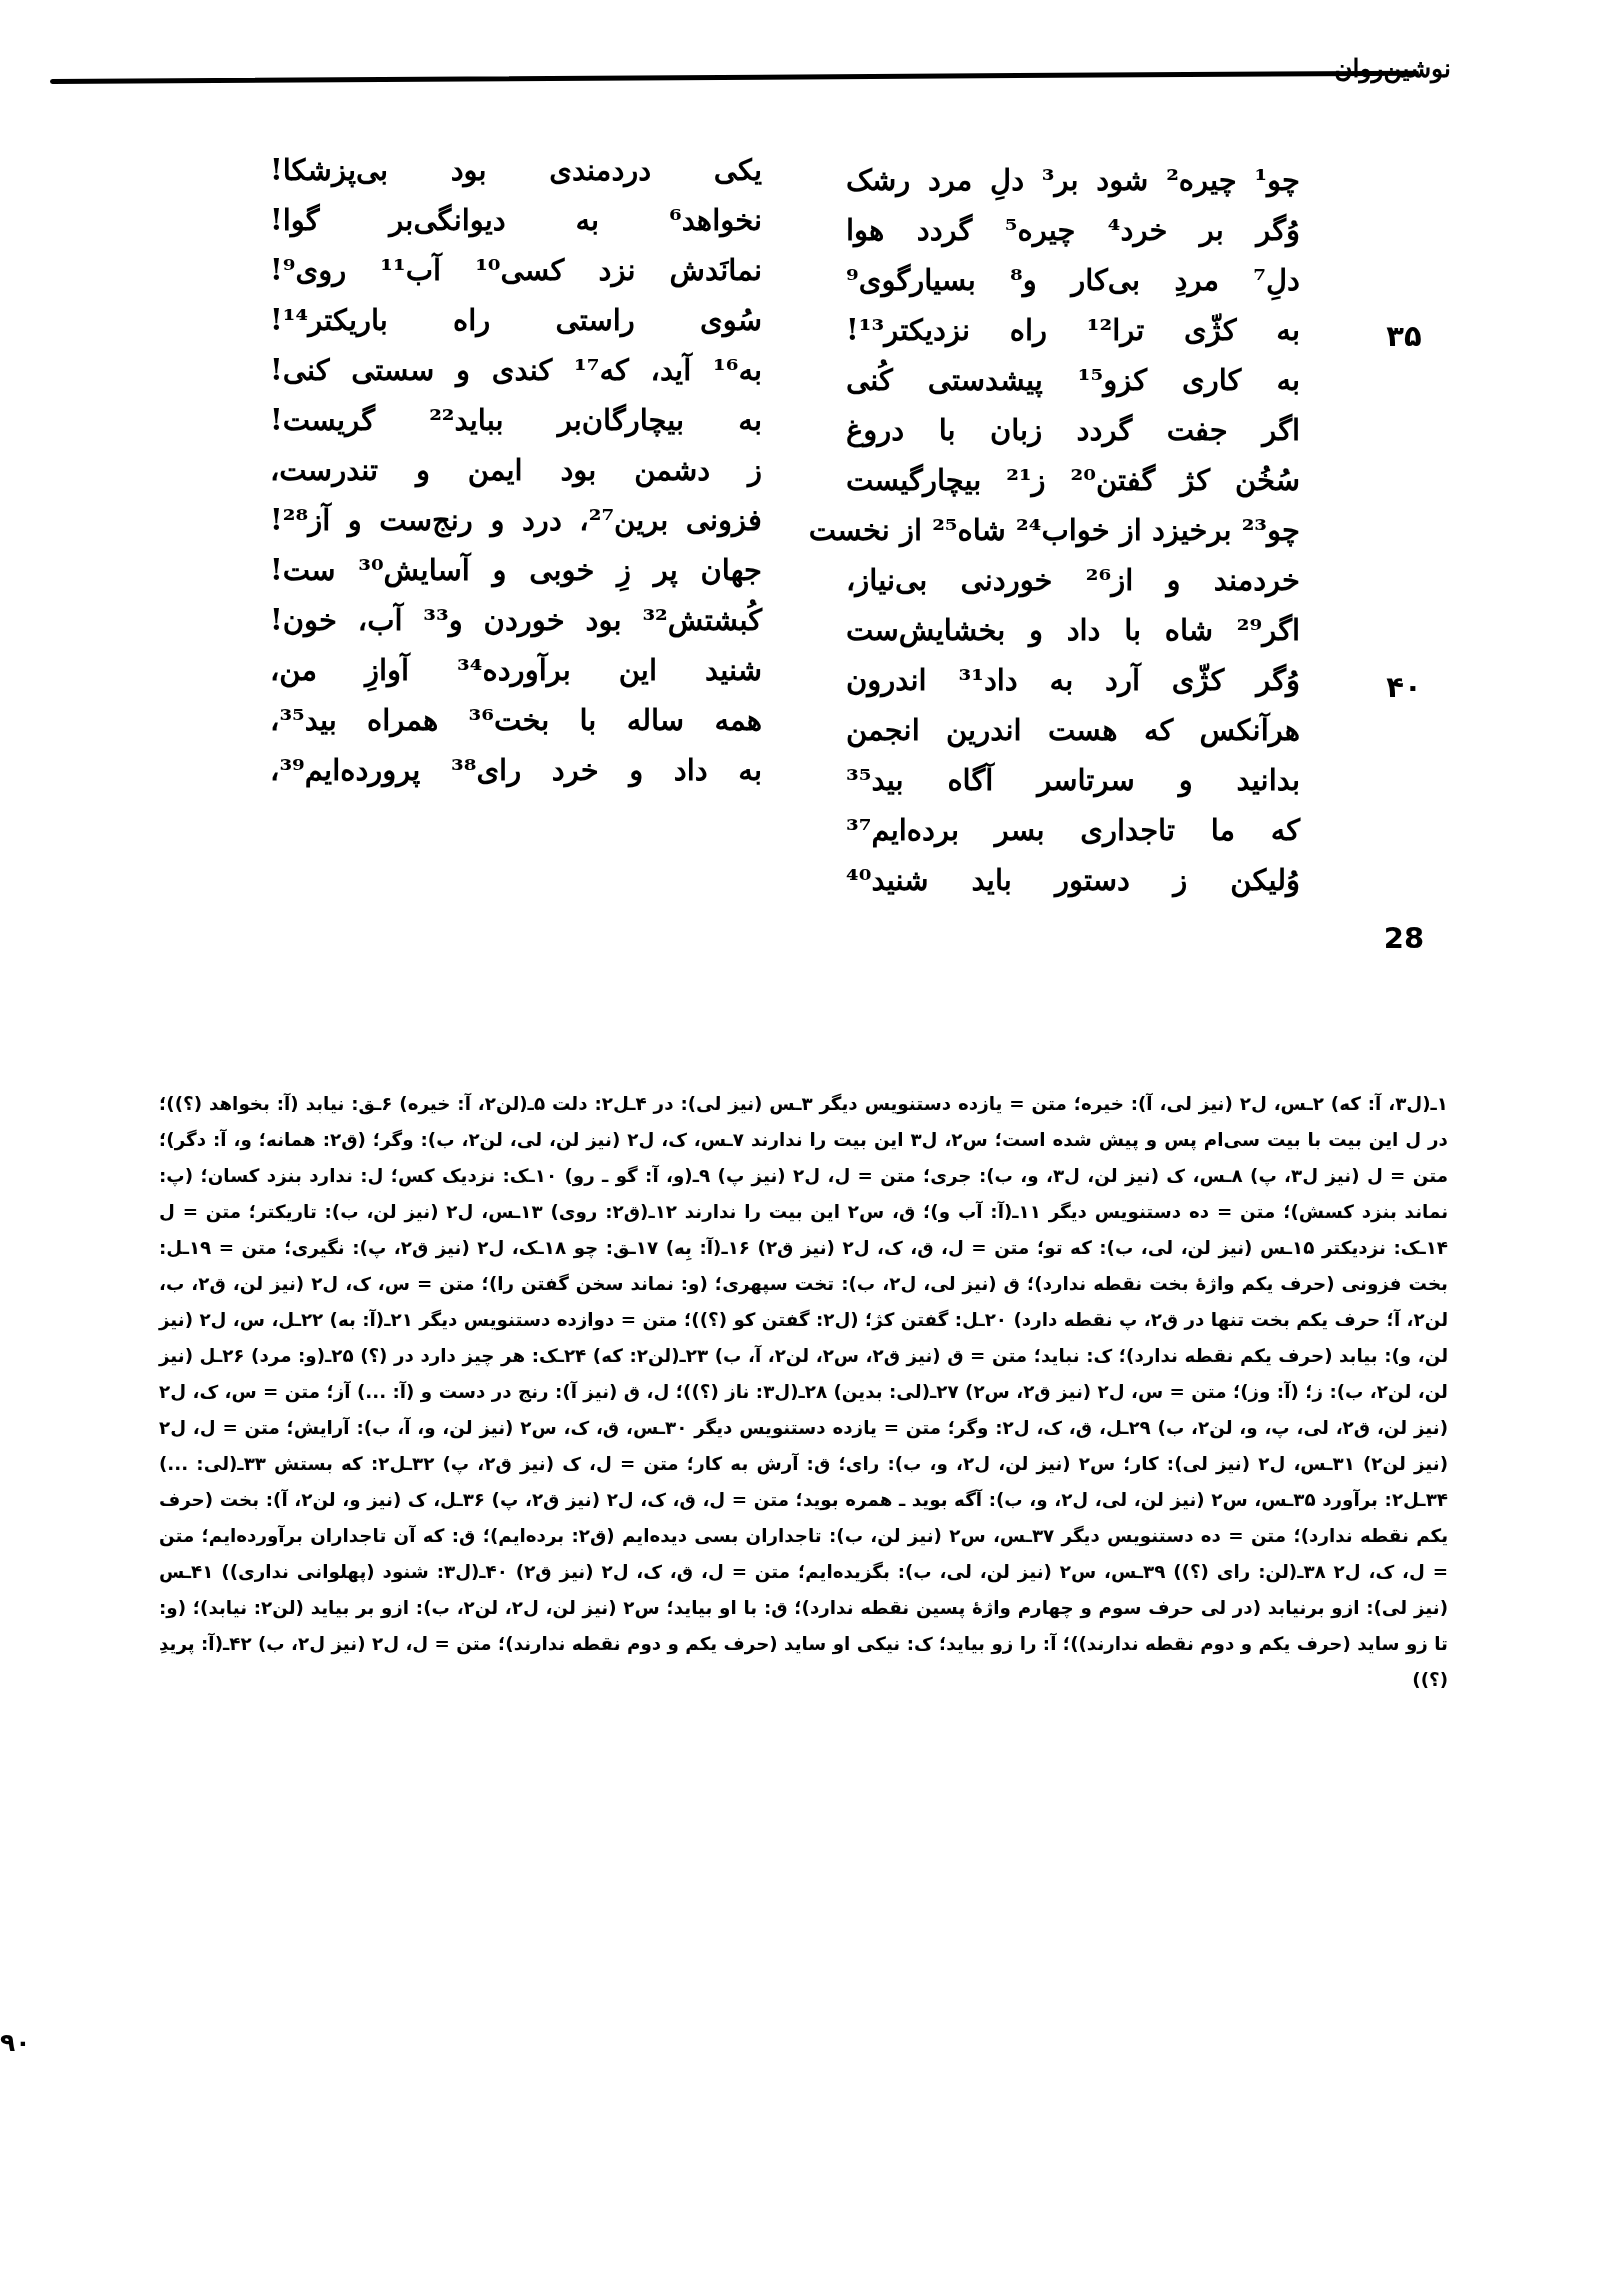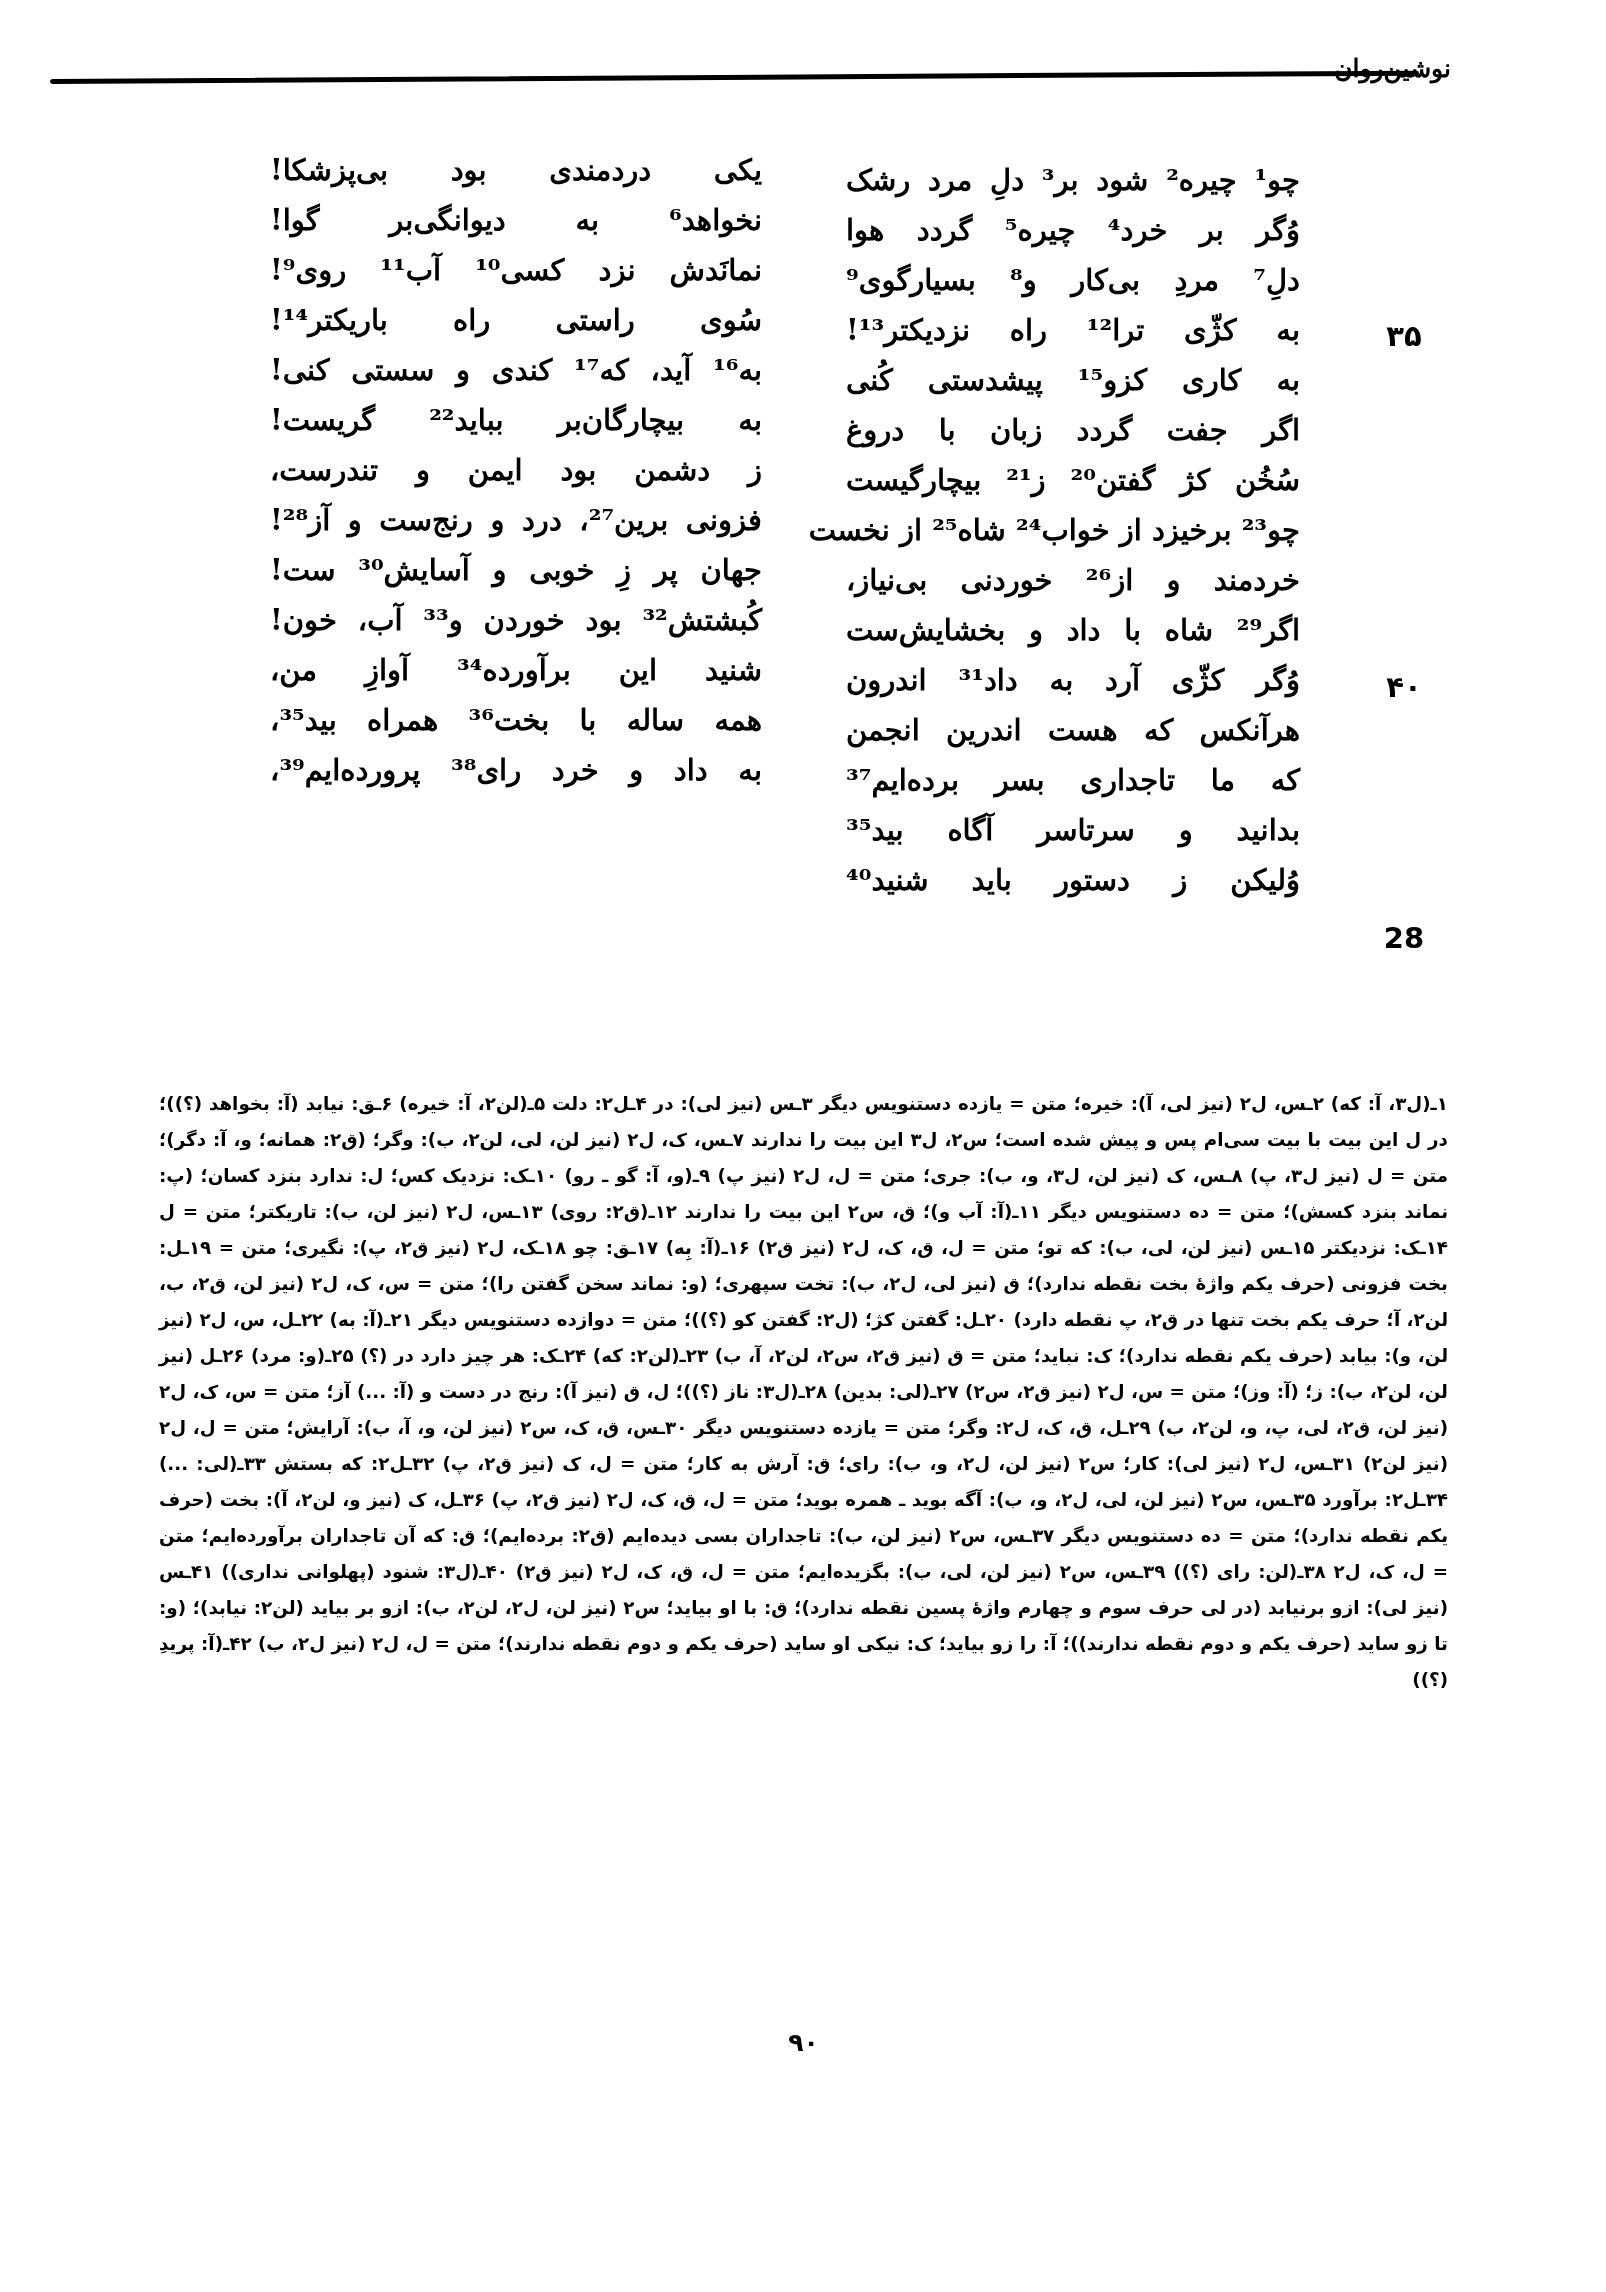--- a/index.html
+++ b/index.html
@@ -38,21 +38,21 @@
     direction: rtl;
   }
   .footnotes {
     position: absolute; top: 1086px; left: 159px; width: 1289px;
     direction: rtl; text-align: justify; text-align-last: right;
     font-family: "DejaVu Sans", sans-serif; font-weight: bold; font-size: 18.3px;
     line-height: 36px;
   }
   .footnotes .fn { display: inline; }
   .page-number {
-    position: absolute; top: 2028px; left: 0; width: 1607px; text-align: center;
+    position: absolute; top: 2028px; left: 0; width: 1607px; 
     font-family: "DejaVu Sans", sans-serif; font-weight: bold; font-size: 25px;
   }
 </style>
 </head>
 <body>
 
 <div class="page">
 
   <div class="running-head">نوشین‌روان</div>
   <div class="head-rule"></div>
@@ -64,22 +64,22 @@
       <div class="hemistich">دلِ⁷ مردِ بی‌کار و⁸ بسیارگوی⁹</div>
       <div class="hemistich">به کژّی ترا¹² راه نزدیکتر¹³!</div>
       <div class="hemistich">به کاری کزو¹⁵ پیشدستی کُنی</div>
       <div class="hemistich">اگر جفت گردد زبان با دروغ</div>
       <div class="hemistich">سُخُن کژ گفتن²⁰ ز²¹ بیچارگیست</div>
       <div class="hemistich">چو²³ برخیزد از خواب²⁴ شاه²⁵ از نخست</div>
       <div class="hemistich">خردمند و از²⁶ خوردنی بی‌نیاز،</div>
       <div class="hemistich">اگر²⁹ شاه با داد و بخشایش‌ست</div>
       <div class="hemistich">وُگر کژّی آرد به داد³¹ اندرون</div>
       <div class="hemistich">هرآنکس که هست اندرین انجمن</div>
+      <div class="hemistich">بدانید و سرتاسر آگاه بید³⁵</div>
       <div class="hemistich">که ما تاجداری بسر برده‌ایم³⁷</div>
-      <div class="hemistich">بدانید و سرتاسر آگاه بید³⁵</div>
       <div class="hemistich">وُلیکن ز دستور باید شنید⁴⁰</div>
     </div>
 
     <div class="col left">
       <div class="hemistich">یکی دردمندی بود بی‌پزشکا!</div>
       <div class="hemistich">نخواهد⁶ به دیوانگی‌بر گوا!</div>
       <div class="hemistich">نمانَدش نزد کسی¹⁰ آب¹¹ روی⁹!</div>
       <div class="hemistich">سُوی راستی راه باریکتر¹⁴!</div>
       <div class="hemistich">به¹⁶ آید، که¹⁷ کندی و سستی کنی!</div>
       <div class="hemistich">به بیچارگان‌بر بباید²² گریست!</div>

